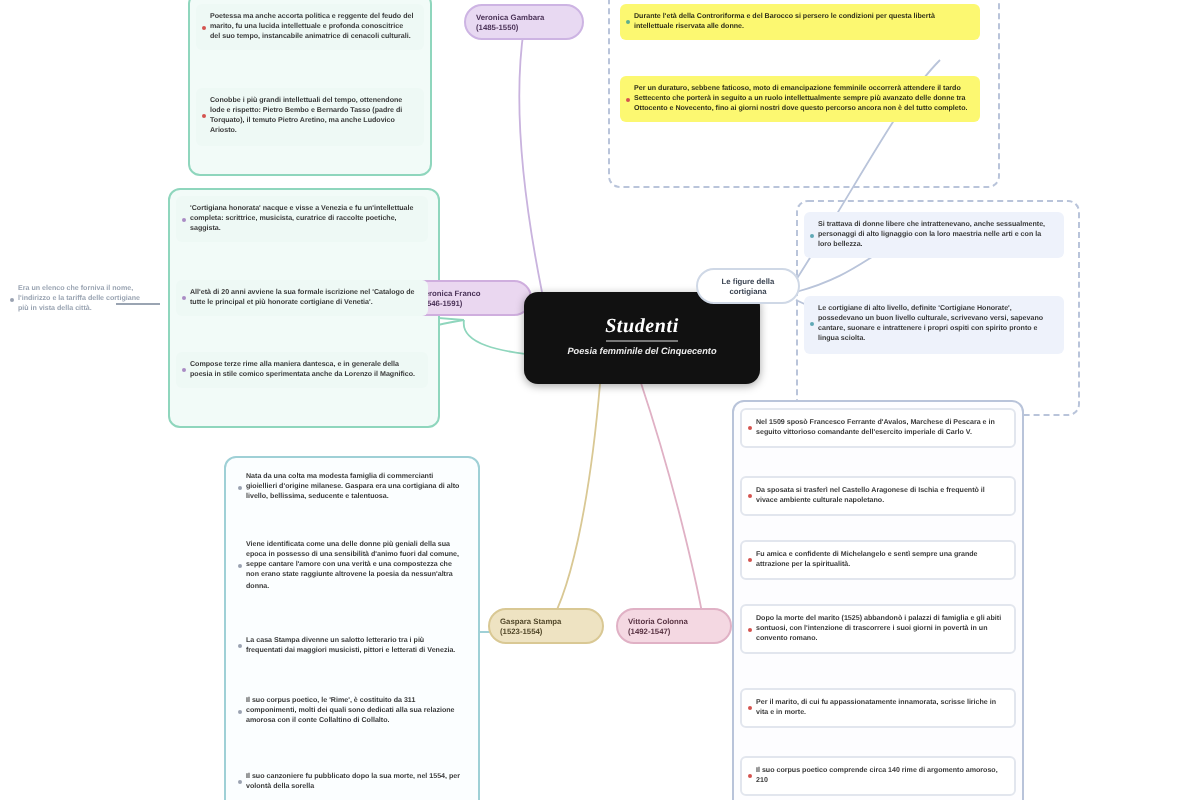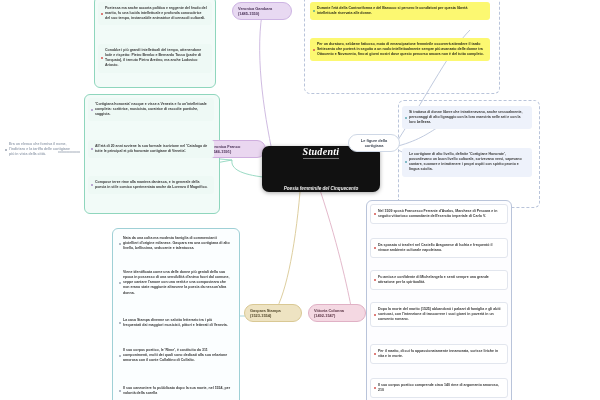--- a/index.html
+++ b/index.html
@@ -17,21 +17,21 @@
   .r-gambara{border:1px solid #8fd6bd;background:#f2fbf8;}
   .r-franco{border:1px solid #8fd6bd;background:#f2fbf8;}
   .r-yellow{border:1px dashed #b9c4da;background:rgba(255,255,255,0);}
   .r-cort{border:1px dashed #b9c4da;}
   .r-stampa{border:1px solid #9fd0d6;background:#fbfeff;}
   .r-colonna{border:1px solid #b9c4da;background:#fdfdff;}
 
   
   .center{
     position:absolute;background:#111;border-radius:7px;
-    display:flex;flex-direction:column;align-items:center;justify-content:space-between;
+    display:flex;flex-direction:column;align-items:center;justify-content:center;
     box-shadow:0 1px 4px rgba(0,0,0,.35);
   }
   .center .t1{
     color:#fff;font-family:"Liberation Serif","DejaVu Serif",serif;
     font-style:italic;font-weight:bold;font-size:10px;letter-spacing:.3px;
     border-bottom:1px solid #777;padding-bottom:1px;margin-bottom:2px;
   }
   .center .t2{
     color:#eee;font-style:italic;font-weight:bold;font-size:4.6px;
     text-align:center;line-height:1.35;

